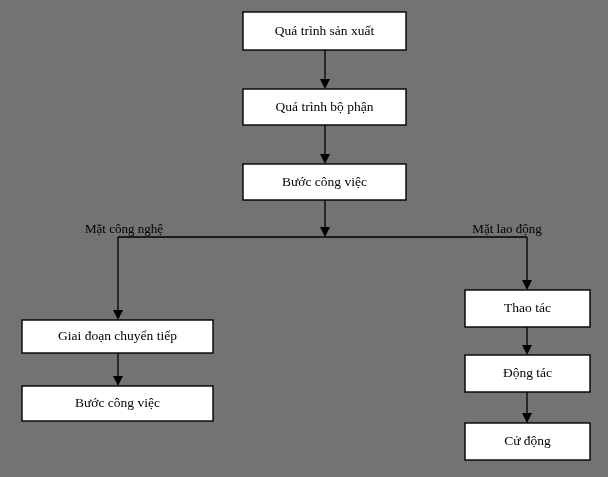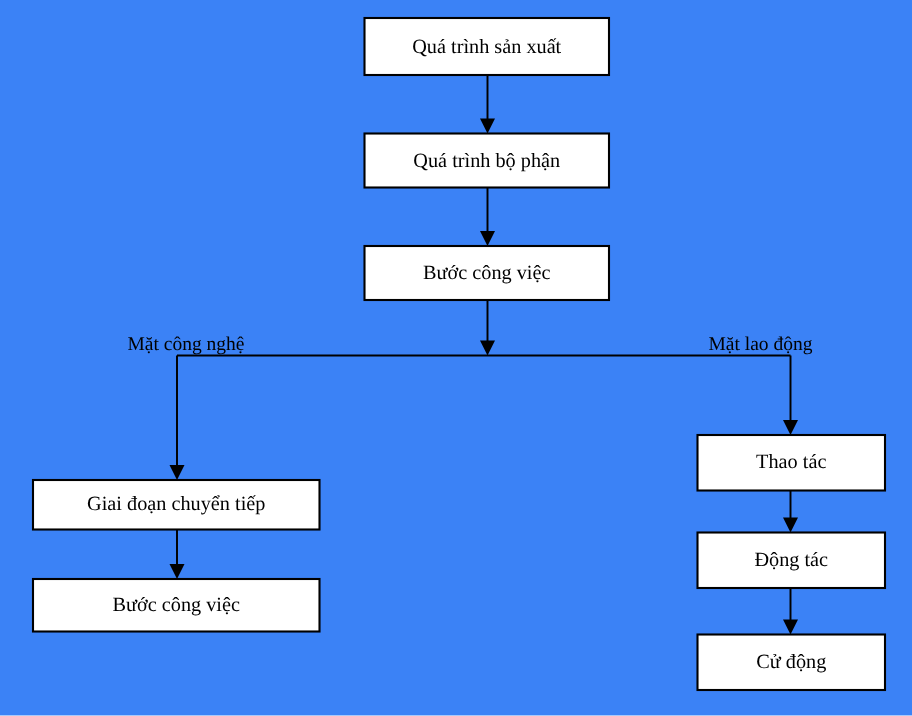--- a/index.html
+++ b/index.html
@@ -4,21 +4,21 @@
 <style>
   html, body {
     margin: 0;
     padding: 0;
     background: #ffffff;
   }
   #diagram-root {
     position: relative;
     width: 608px;
     height: 477px;
-    background: #3b82f6;
+    background: #737373;
     font-family: "Liberation Serif", "DejaVu Serif", serif;
     overflow: hidden;
   }
   svg.flow-canvas {
     display: block;
     width: 608px;
     height: 477px;
   }
   .node-box {
     fill: #ffffff;

